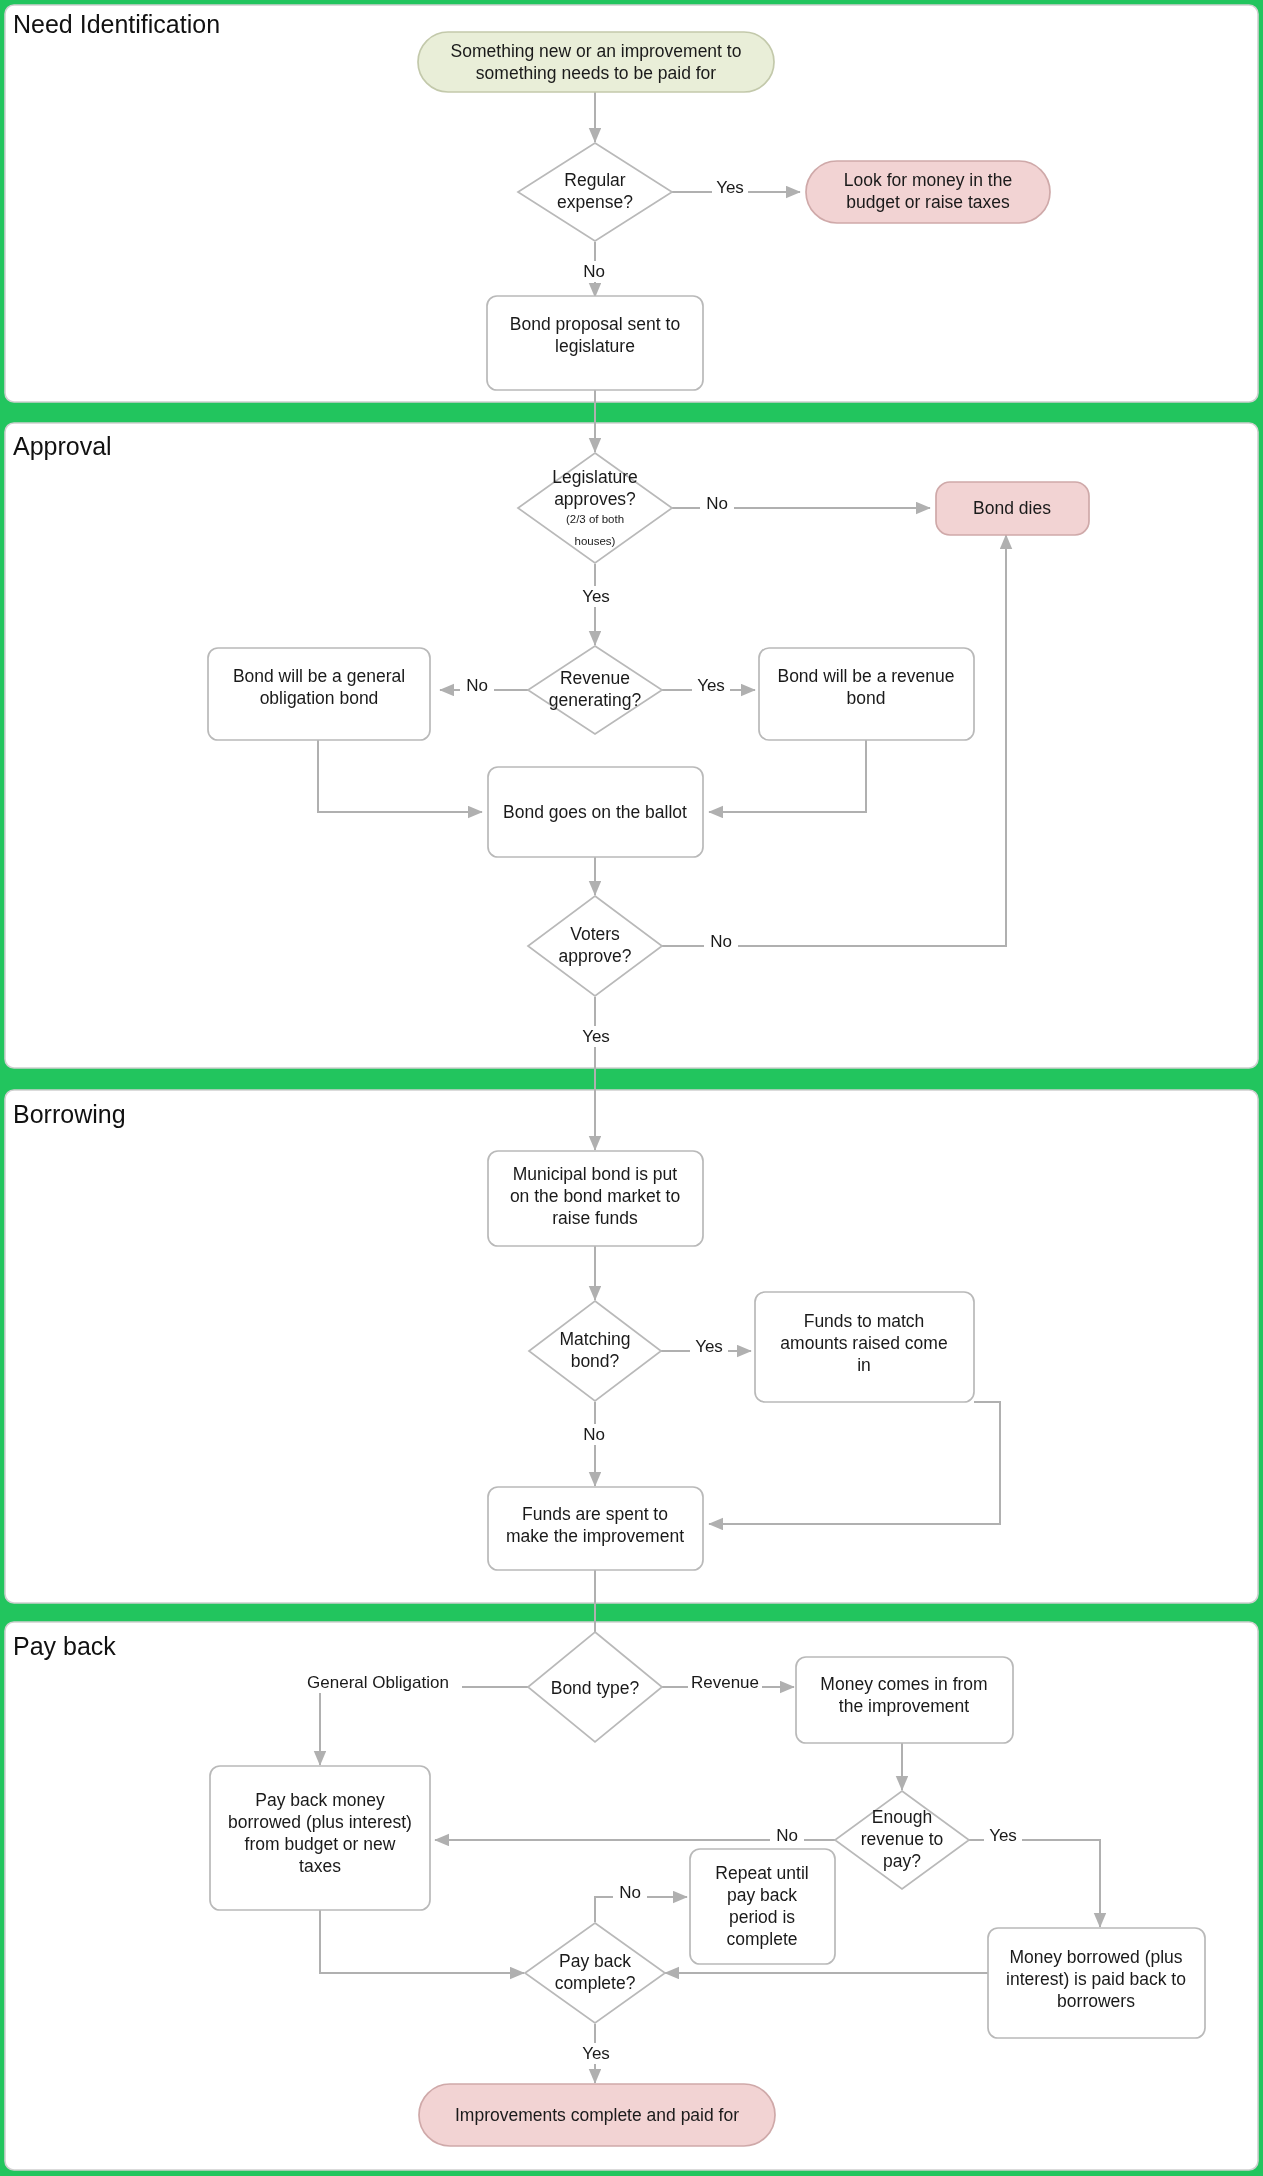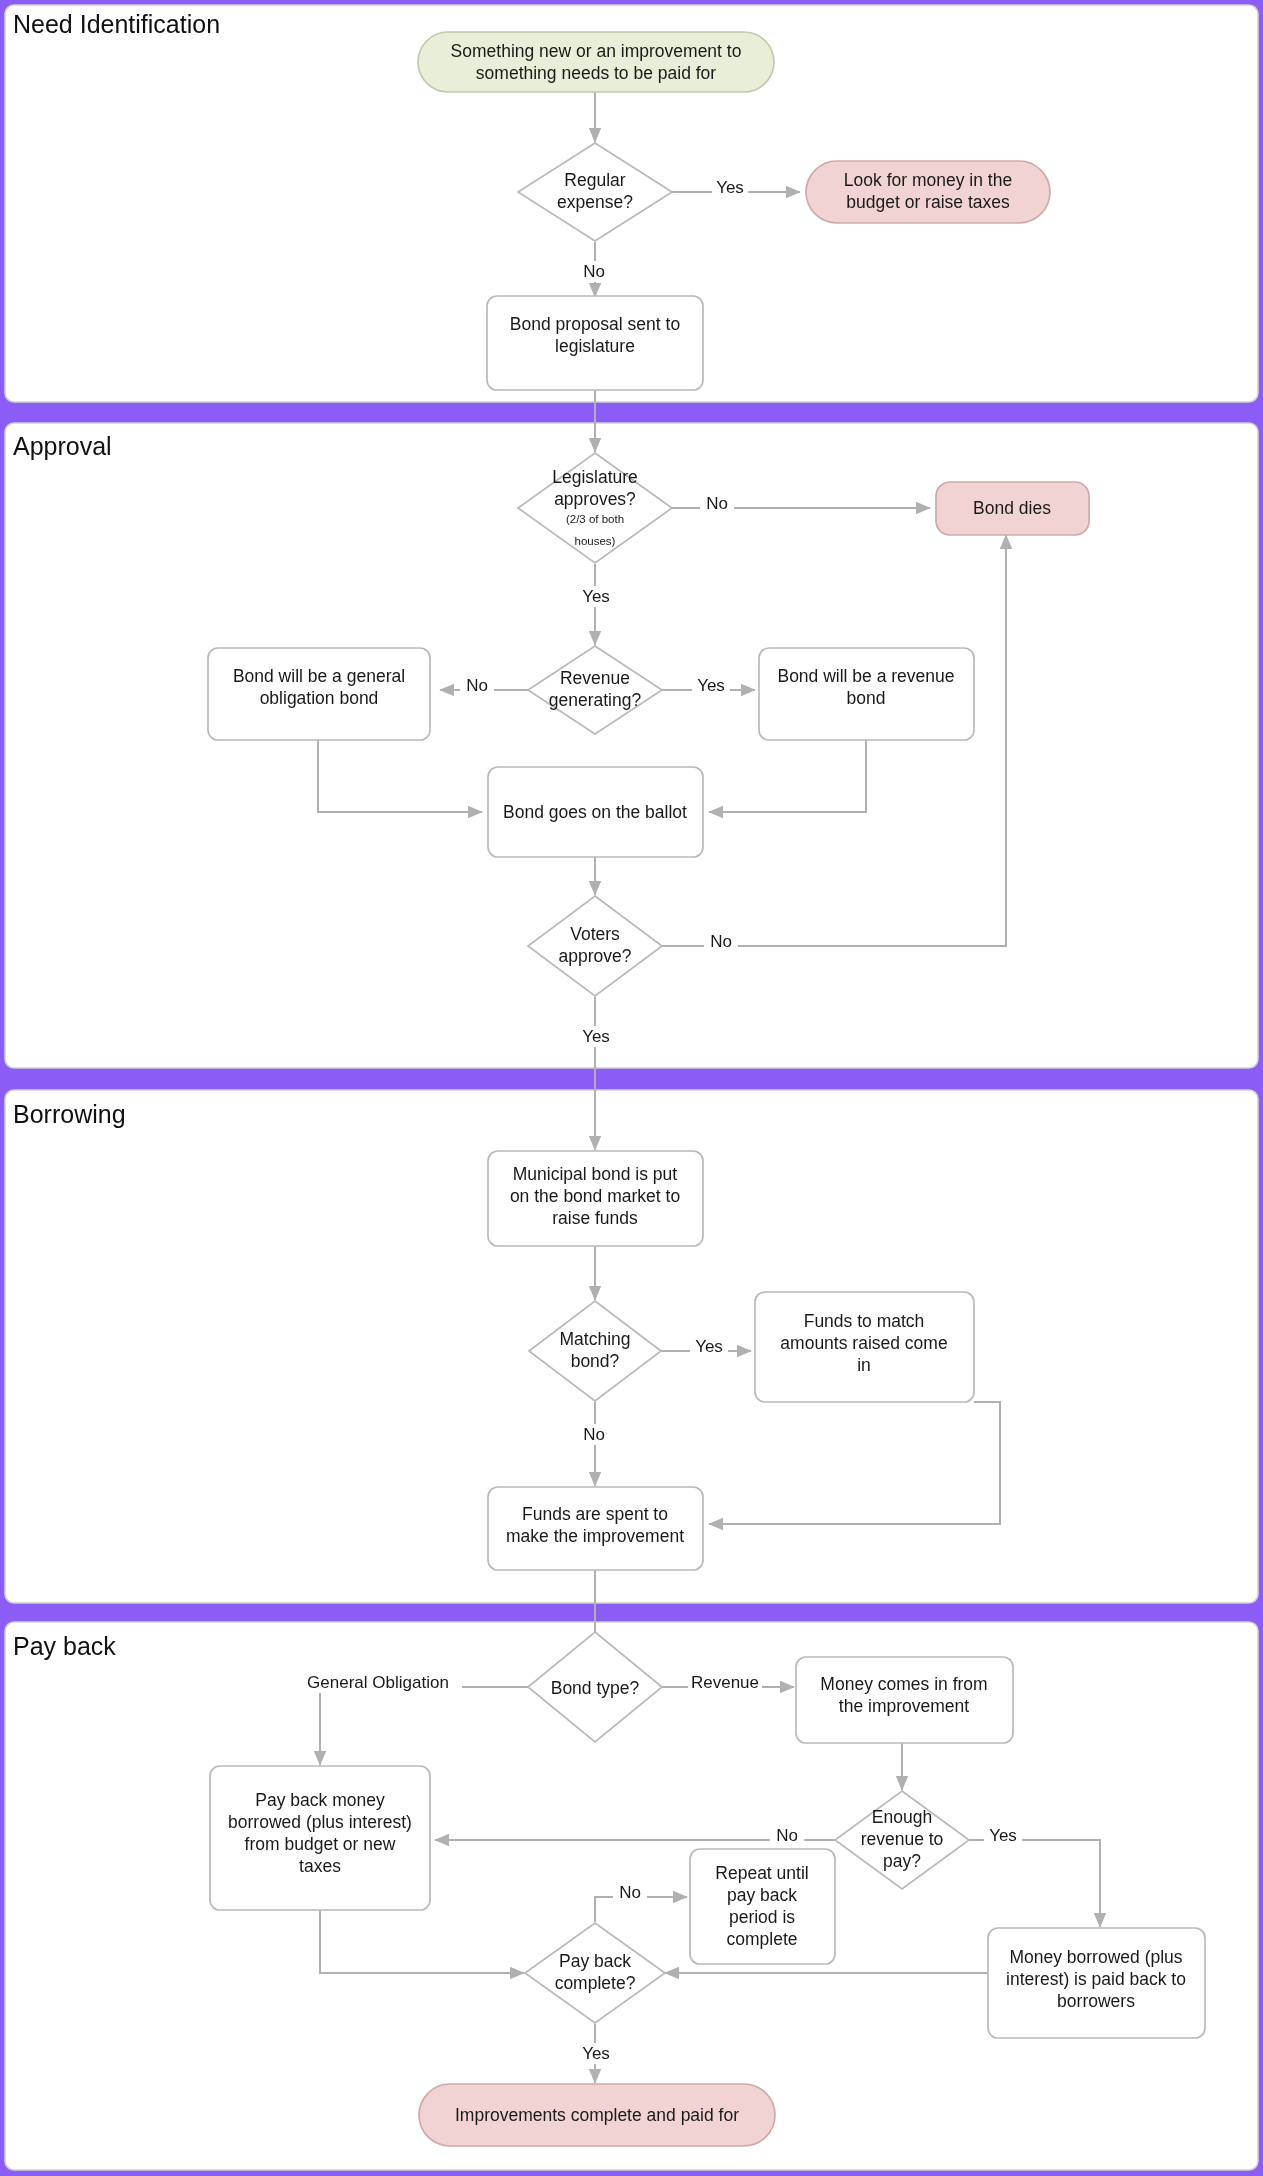--- a/index.html
+++ b/index.html
@@ -1,17 +1,17 @@
 <!DOCTYPE html>
 <html><head>
 <meta charset="utf-8">
 <style>
   html,body{margin:0;padding:0;background:#ffffff;}
   body{font-family:"Liberation Sans","DejaVu Sans",sans-serif;}
-  #stage{position:relative;width:1263px;height:2176px;background:#8b5cf6;overflow:hidden;}
+  #stage{position:relative;width:1263px;height:2176px;background:#22c55e;overflow:hidden;}
   svg{display:block;}
   .swimlane-rect{fill:#ffffff;stroke:#d0d0d0;stroke-width:1.6;}
   .lane-title{font-size:25px;fill:#111111;font-family:"Liberation Sans",sans-serif;}
   .nd-box{fill:#ffffff;stroke:#b9b9b9;stroke-width:1.7;}
   .nd-start{fill:#e9eed8;stroke:#c3c9ab;stroke-width:1.7;}
   .nd-end{fill:#f2d3d3;stroke:#cfa9a9;stroke-width:1.7;}
   .nd-diamond{fill:#ffffff;stroke:#b9b9b9;stroke-width:1.7;}
   .nd-text{font-size:17.5px;fill:#1a1a1a;font-family:"Liberation Sans",sans-serif;}
   .nd-text-sm{font-size:11.5px;fill:#1a1a1a;font-family:"Liberation Sans",sans-serif;}
   .edge{fill:none;stroke:#b0b0b0;stroke-width:2;}

